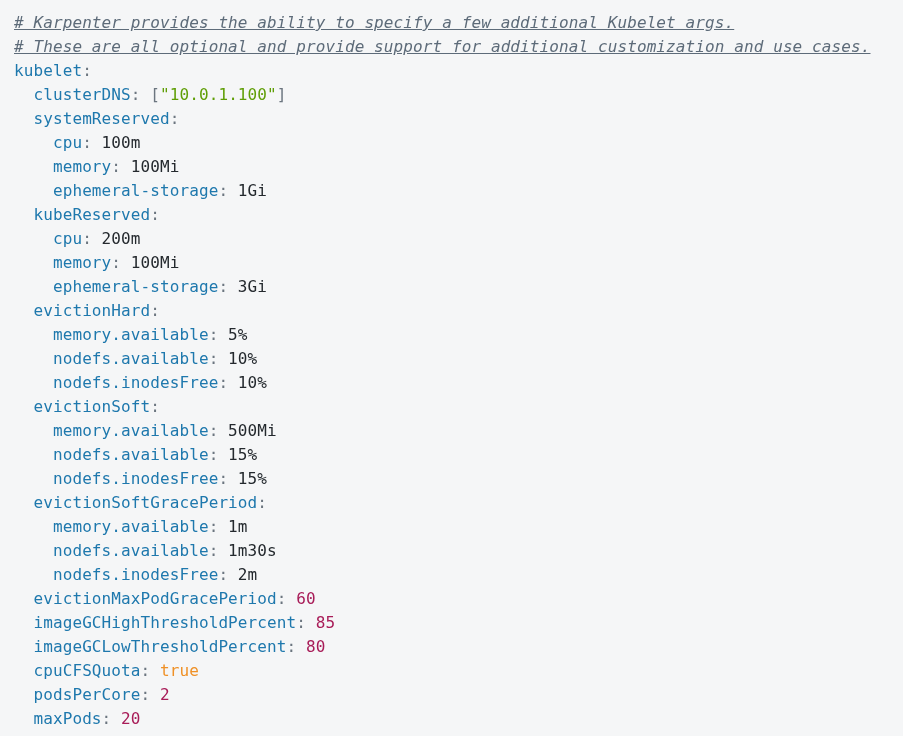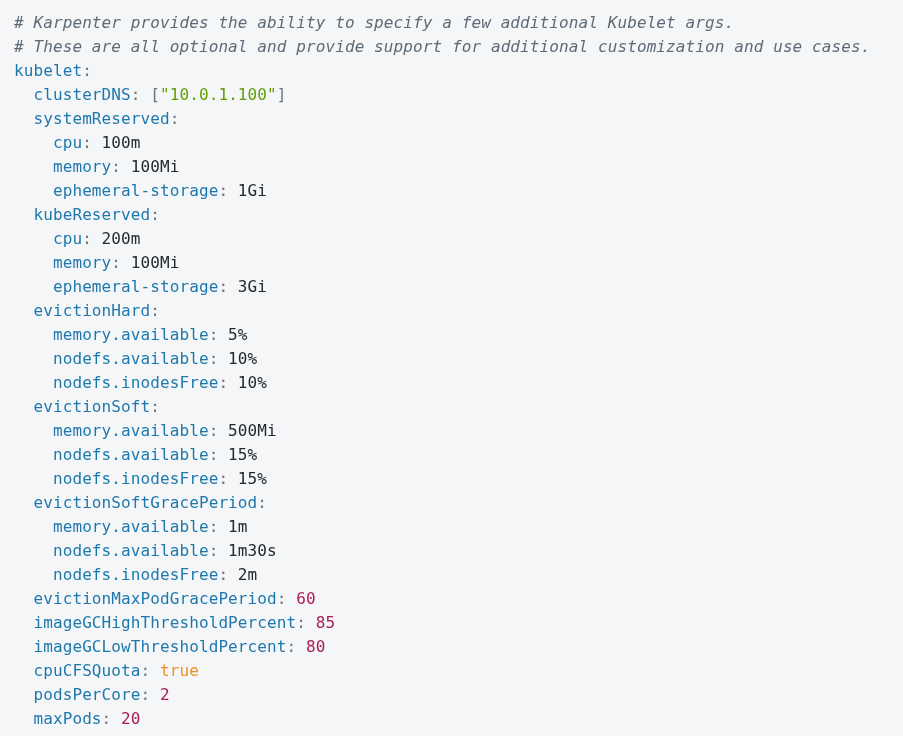--- a/index.html
+++ b/index.html
@@ -22,18 +22,19 @@
     letter-spacing: 0.1px;
     white-space: pre;
     overflow: hidden;
   }
   .code-line {
     height: 24px;
     white-space: pre;
   }
   .tok-comment {
     font-style: italic;
+    text-decoration: underline;
   }
 </style>
 </head>
 <body style="background: rgb(245, 246, 247);">
 
 <pre class="code-block" style="background: rgb(245, 246, 247);"><div class="code-line"><span class="tok-comment" style="color: rgb(93, 107, 121);"># Karpenter provides the ability to specify a few additional Kubelet args.</span></div><div class="code-line"><span class="tok-comment" style="color: rgb(93, 107, 121);"># These are all optional and provide support for additional customization and use cases.</span></div><div class="code-line"><span class="tok-key" style="color: rgb(30, 120, 173);">kubelet</span><span class="tok-punctuation" style="color: rgb(107, 117, 127);">:</span></div><div class="code-line"><span class="tok-key" style="color: rgb(30, 120, 173);">  clusterDNS</span><span class="tok-punctuation" style="color: rgb(107, 117, 127);">:</span><span class="tok-punctuation" style="color: rgb(107, 117, 127);"> [</span><span class="tok-string" style="color: rgb(95, 158, 6);">"10.0.1.100"</span><span class="tok-punctuation" style="color: rgb(107, 117, 127);">]</span></div><div class="code-line"><span class="tok-key" style="color: rgb(30, 120, 173);">  systemReserved</span><span class="tok-punctuation" style="color: rgb(107, 117, 127);">:</span></div><div class="code-line"><span class="tok-key" style="color: rgb(30, 120, 173);">    cpu</span><span class="tok-punctuation" style="color: rgb(107, 117, 127);">:</span><span class="tok-value" style="color: rgb(36, 41, 46);"> 100m</span></div><div class="code-line"><span class="tok-key" style="color: rgb(30, 120, 173);">    memory</span><span class="tok-punctuation" style="color: rgb(107, 117, 127);">:</span><span class="tok-value" style="color: rgb(36, 41, 46);"> 100Mi</span></div><div class="code-line"><span class="tok-key" style="color: rgb(30, 120, 173);">    ephemeral-storage</span><span class="tok-punctuation" style="color: rgb(107, 117, 127);">:</span><span class="tok-value" style="color: rgb(36, 41, 46);"> 1Gi</span></div><div class="code-line"><span class="tok-key" style="color: rgb(30, 120, 173);">  kubeReserved</span><span class="tok-punctuation" style="color: rgb(107, 117, 127);">:</span></div><div class="code-line"><span class="tok-key" style="color: rgb(30, 120, 173);">    cpu</span><span class="tok-punctuation" style="color: rgb(107, 117, 127);">:</span><span class="tok-value" style="color: rgb(36, 41, 46);"> 200m</span></div><div class="code-line"><span class="tok-key" style="color: rgb(30, 120, 173);">    memory</span><span class="tok-punctuation" style="color: rgb(107, 117, 127);">:</span><span class="tok-value" style="color: rgb(36, 41, 46);"> 100Mi</span></div><div class="code-line"><span class="tok-key" style="color: rgb(30, 120, 173);">    ephemeral-storage</span><span class="tok-punctuation" style="color: rgb(107, 117, 127);">:</span><span class="tok-value" style="color: rgb(36, 41, 46);"> 3Gi</span></div><div class="code-line"><span class="tok-key" style="color: rgb(30, 120, 173);">  evictionHard</span><span class="tok-punctuation" style="color: rgb(107, 117, 127);">:</span></div><div class="code-line"><span class="tok-key" style="color: rgb(30, 120, 173);">    memory.available</span><span class="tok-punctuation" style="color: rgb(107, 117, 127);">:</span><span class="tok-value" style="color: rgb(36, 41, 46);"> 5%</span></div><div class="code-line"><span class="tok-key" style="color: rgb(30, 120, 173);">    nodefs.available</span><span class="tok-punctuation" style="color: rgb(107, 117, 127);">:</span><span class="tok-value" style="color: rgb(36, 41, 46);"> 10%</span></div><div class="code-line"><span class="tok-key" style="color: rgb(30, 120, 173);">    nodefs.inodesFree</span><span class="tok-punctuation" style="color: rgb(107, 117, 127);">:</span><span class="tok-value" style="color: rgb(36, 41, 46);"> 10%</span></div><div class="code-line"><span class="tok-key" style="color: rgb(30, 120, 173);">  evictionSoft</span><span class="tok-punctuation" style="color: rgb(107, 117, 127);">:</span></div><div class="code-line"><span class="tok-key" style="color: rgb(30, 120, 173);">    memory.available</span><span class="tok-punctuation" style="color: rgb(107, 117, 127);">:</span><span class="tok-value" style="color: rgb(36, 41, 46);"> 500Mi</span></div><div class="code-line"><span class="tok-key" style="color: rgb(30, 120, 173);">    nodefs.available</span><span class="tok-punctuation" style="color: rgb(107, 117, 127);">:</span><span class="tok-value" style="color: rgb(36, 41, 46);"> 15%</span></div><div class="code-line"><span class="tok-key" style="color: rgb(30, 120, 173);">    nodefs.inodesFree</span><span class="tok-punctuation" style="color: rgb(107, 117, 127);">:</span><span class="tok-value" style="color: rgb(36, 41, 46);"> 15%</span></div><div class="code-line"><span class="tok-key" style="color: rgb(30, 120, 173);">  evictionSoftGracePeriod</span><span class="tok-punctuation" style="color: rgb(107, 117, 127);">:</span></div><div class="code-line"><span class="tok-key" style="color: rgb(30, 120, 173);">    memory.available</span><span class="tok-punctuation" style="color: rgb(107, 117, 127);">:</span><span class="tok-value" style="color: rgb(36, 41, 46);"> 1m</span></div><div class="code-line"><span class="tok-key" style="color: rgb(30, 120, 173);">    nodefs.available</span><span class="tok-punctuation" style="color: rgb(107, 117, 127);">:</span><span class="tok-value" style="color: rgb(36, 41, 46);"> 1m30s</span></div><div class="code-line"><span class="tok-key" style="color: rgb(30, 120, 173);">    nodefs.inodesFree</span><span class="tok-punctuation" style="color: rgb(107, 117, 127);">:</span><span class="tok-value" style="color: rgb(36, 41, 46);"> 2m</span></div><div class="code-line"><span class="tok-key" style="color: rgb(30, 120, 173);">  evictionMaxPodGracePeriod</span><span class="tok-punctuation" style="color: rgb(107, 117, 127);">:</span><span class="tok-number" style="color: rgb(168, 28, 88);"> 60</span></div><div class="code-line"><span class="tok-key" style="color: rgb(30, 120, 173);">  imageGCHighThresholdPercent</span><span class="tok-punctuation" style="color: rgb(107, 117, 127);">:</span><span class="tok-number" style="color: rgb(168, 28, 88);"> 85</span></div><div class="code-line"><span class="tok-key" style="color: rgb(30, 120, 173);">  imageGCLowThresholdPercent</span><span class="tok-punctuation" style="color: rgb(107, 117, 127);">:</span><span class="tok-number" style="color: rgb(168, 28, 88);"> 80</span></div><div class="code-line"><span class="tok-key" style="color: rgb(30, 120, 173);">  cpuCFSQuota</span><span class="tok-punctuation" style="color: rgb(107, 117, 127);">:</span><span class="tok-boolean" style="color: rgb(239, 145, 39);"> true</span></div><div class="code-line"><span class="tok-key" style="color: rgb(30, 120, 173);">  podsPerCore</span><span class="tok-punctuation" style="color: rgb(107, 117, 127);">:</span><span class="tok-number" style="color: rgb(168, 28, 88);"> 2</span></div><div class="code-line"><span class="tok-key" style="color: rgb(30, 120, 173);">  maxPods</span><span class="tok-punctuation" style="color: rgb(107, 117, 127);">:</span><span class="tok-number" style="color: rgb(168, 28, 88);"> 20</span></div></pre>
 
 </body></html>

